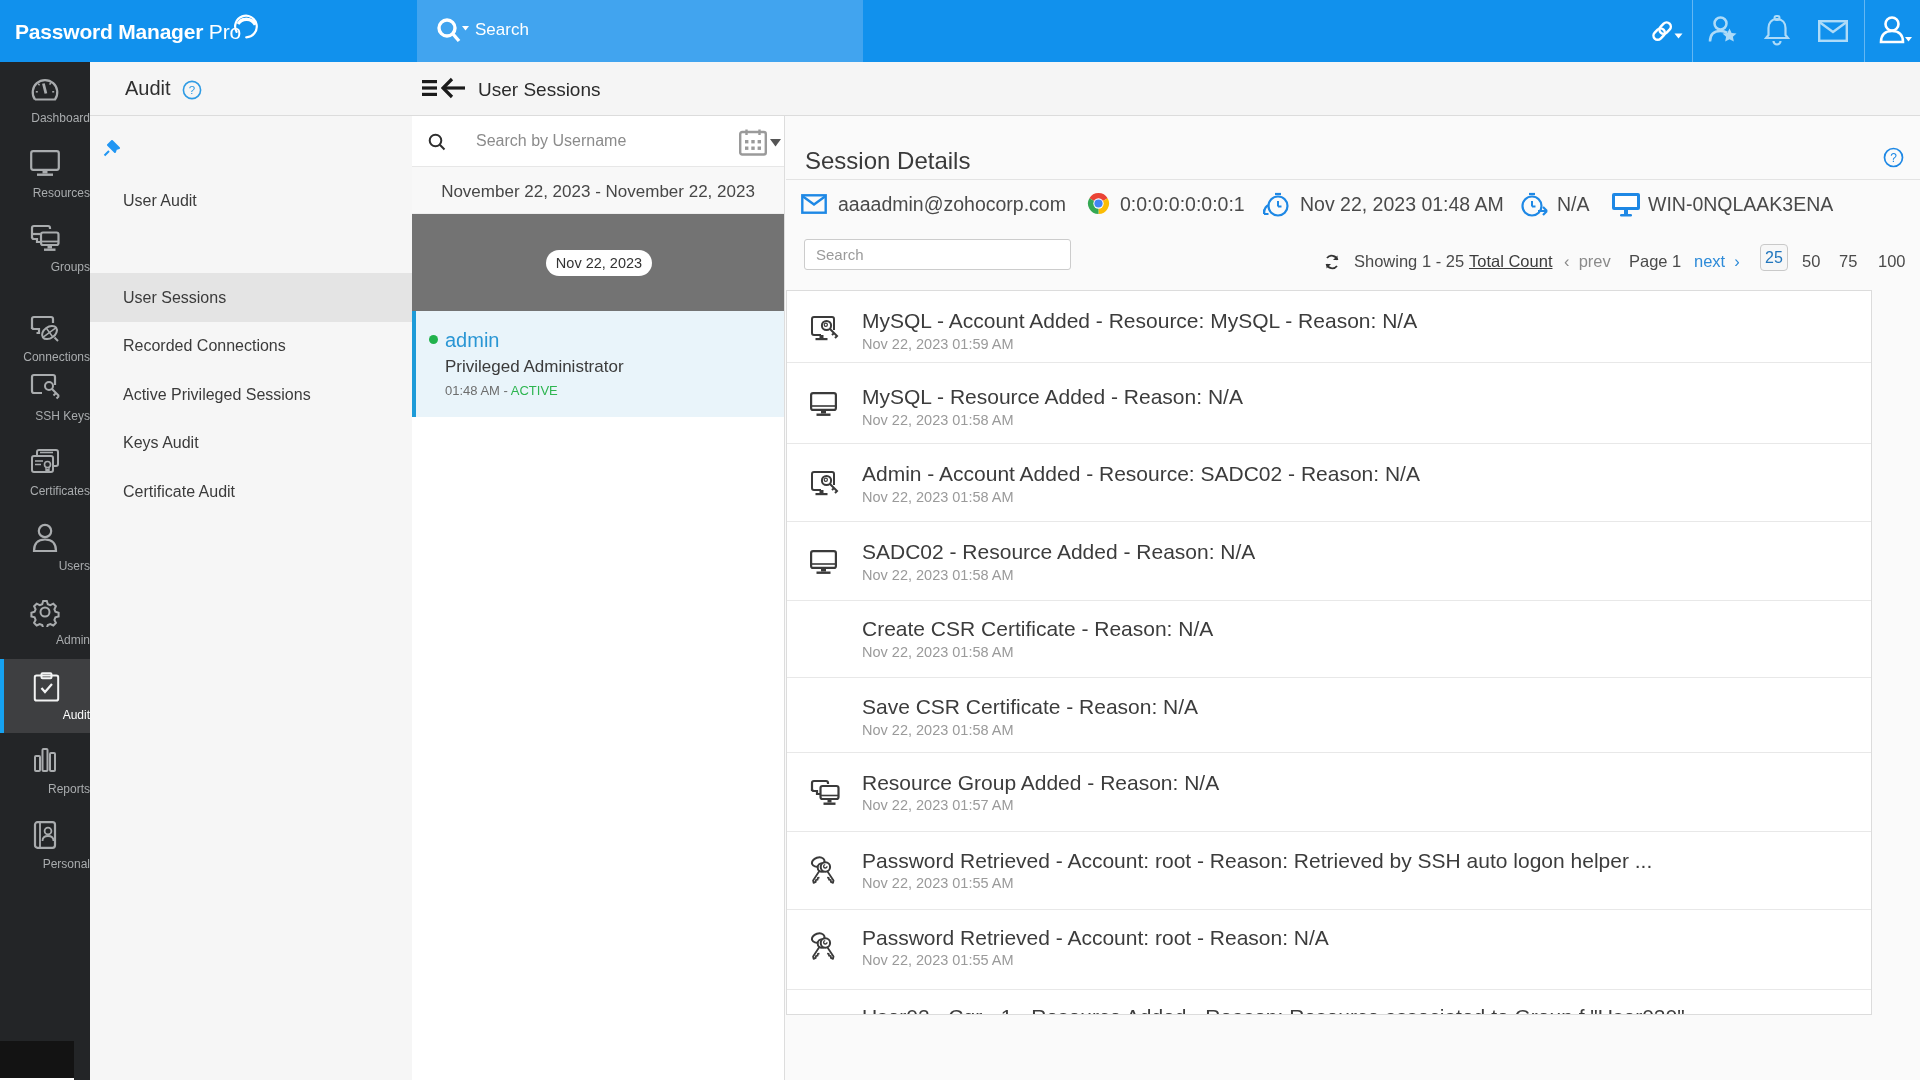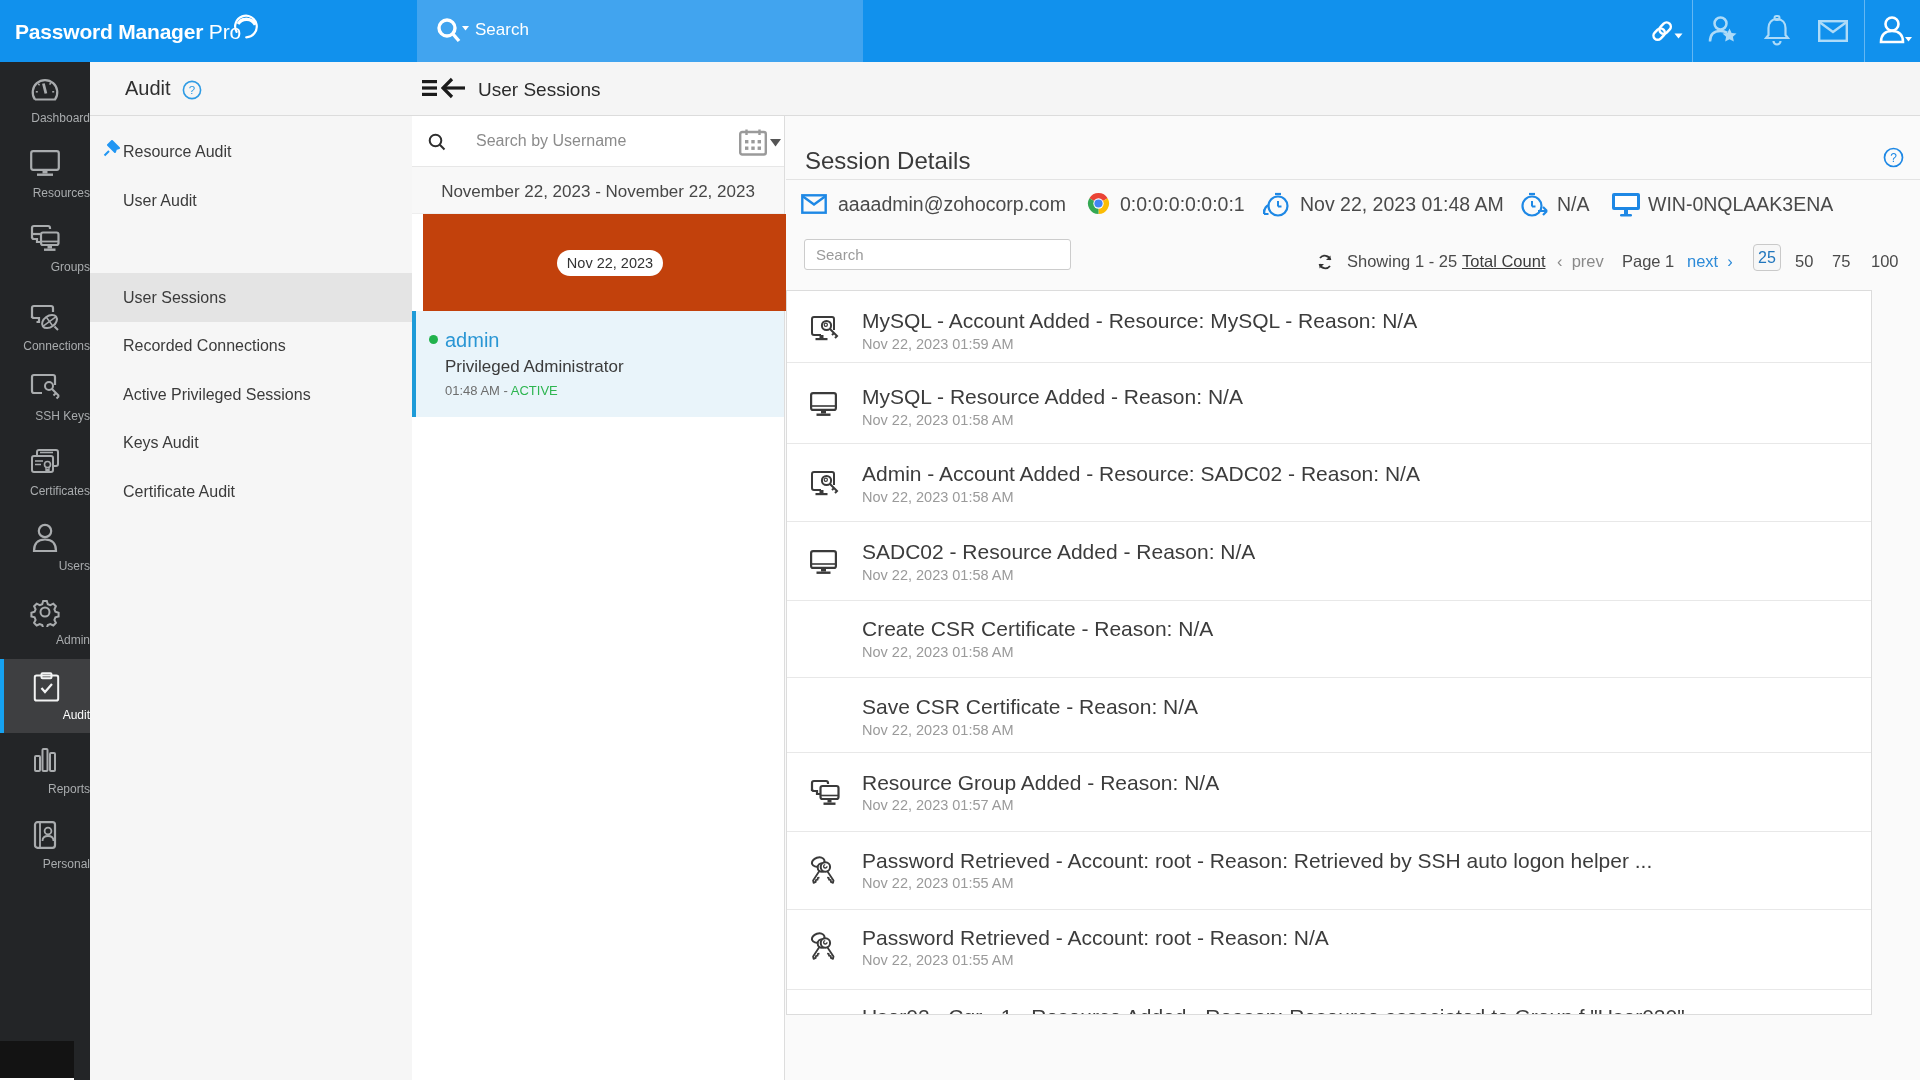--- a/index.html
+++ b/index.html
@@ -36,38 +36,38 @@
   .menuitem { position:absolute; left:0; width:322px; height:49px; font-size:16px; color:#3b3b3b; line-height:49px; padding-left:33px; }
   .menuitem.sel { background:#e4e4e4; }
 
   
   #col3 { position:absolute; left:412px; top:116px; width:373px; height:964px; background:#fff; border-right:1px solid #dddddd; }
   #col3hdr { position:absolute; left:412px; top:62px; width:374px; height:54px; }
   #col3hdr .t { position:absolute; left:66px; top:17px; font-size:19px; color:#2b2b2b; }
   #srow { position:absolute; left:0; top:0; width:372px; height:51px; border-bottom:1px solid #e7e7e7; background:#fff; }
   #srow .ph { position:absolute; left:64px; top:16px; font-size:16px; color:#8b8b8b; }
   #daterow { position:absolute; left:0; top:51px; width:372px; height:47px; background:#f8f8f8; border-bottom:1px solid #eee; text-align:center; line-height:50px; font-size:17px; color:#474747; }
-  #grayblock { position:absolute; left:11px; top:98px; width:372px; height:97px; background:#c2410c; }
+  #grayblock { position:absolute; left:0; top:98px; width:372px; height:97px; background:#737373; }
   #pill { position:absolute; left:134px; top:36px; width:106px; height:26px; background:#fff; border-radius:13px; text-align:center; line-height:26px; font-size:14.5px; color:#333; }
   #adminitem { position:absolute; left:0; top:195px; width:372px; height:106px; background:#e9f4fa; border-left:4px solid #1d9bd8; }
   #adminitem .dot { position:absolute; left:13px; top:24px; width:9px; height:9px; border-radius:50%; background:#21b24c; }
   #adminitem .nm { position:absolute; left:29px; top:18px; font-size:20px; color:#2a96d4; }
   #adminitem .rl { position:absolute; left:29px; top:46px; font-size:17px; color:#3b3b3b; }
   #adminitem .tm { position:absolute; left:29px; top:72px; font-size:13px; color:#6d6d6d; }
   #adminitem .tm .act { color:#2eb550; }
 
   
   #main { position:absolute; left:786px; top:116px; width:1134px; height:964px; background:#fafafa; }
   #sdtitle { position:absolute; left:19px; top:31px; font-size:24px; color:#3a3a3a;text-align:center; }
   #sdline { position:absolute; left:0; top:63px; width:1134px; height:1px; background:#e3e3e3; }
   #inforow { position:absolute; left:0; top:75px; width:1134px; height:26px; font-size:19.5px; color:#4a4a4a; }
   #inforow span { position:absolute; top:2px; }
   #searchinput { position:absolute; left:18px; top:123px; width:267px; height:31px; border:1px solid #ccc; border-radius:3px; background:#fff; }
   #searchinput .ph { position:absolute; left:11px; top:6px; font-size:15px; color:#9a9a9a; }
-  #pagerow { position:absolute; left:9px; top:133px; width:898px; height:26px; font-size:16.5px; color:#4a4a4a; }
+  #pagerow { position:absolute; left:16px; top:133px; width:898px; height:26px; font-size:16.5px; color:#4a4a4a; }
   #pagerow span { position:absolute; top:3px; white-space:nowrap; }
   #table { position:absolute; left:0; top:174px; width:1086px; height:725px; background:#fff; border:1px solid #dcdcdc; overflow:hidden; }
   .row { position:absolute; left:0; width:1084px; border-bottom:1px solid #e8e8e8; }
   .row .ti { position:absolute; left:75px; font-size:21px; color:#3c3c3c; white-space:nowrap; }
   .row .su { position:absolute; left:75px; font-size:14.5px; color:#9a9a9a; white-space:nowrap; }
   .row svg { position:absolute; left:23px; }
 </style>
 </head>
 <body>
 
@@ -142,21 +142,21 @@
         <path d="M2 14 l0 -10 q0 -2 2 -2 l14 0 q2 0 2 2 l0 1" fill="none" stroke="#a9acae" stroke-width="2.2"></path>
         <path d="M2 10 l8 0" stroke="#a9acae" stroke-width="2.2"></path>
         <path d="M2 13 q0 2 2 2 l3 0 0 3 3 0" fill="none" stroke="#a9acae" stroke-width="2.2"></path>
         <rect x="11" y="8.5" width="17.5" height="12.5" rx="2" fill="none" stroke="#a9acae" stroke-width="2.2"></rect>
         <line x1="11.5" y1="17.5" x2="28" y2="17.5" stroke="#a9acae" stroke-width="1.8"></line>
         <rect x="17.5" y="21.5" width="4.5" height="3" fill="#a9acae"></rect>
         <rect x="14" y="24.5" width="11.5" height="2.4" fill="#a9acae"></rect>
       </svg>
       <div class="lbl">Groups</div>
     </div>
-    <div class="sbitem" style="top: 228px; height: 74.6px;">
+    <div class="sbitem" style="top: 239px; height: 74.6px;">
       <svg width="32" height="28" viewBox="0 0 32 28">
         <path d="M3 15 l0 -10 q0 -2 2 -2 l17 0 q2 0 2 2 l0 4" fill="none" stroke="#a9acae" stroke-width="2.2"></path>
         <path d="M3 13 q0 2 2 2 l5 0 0 4 -2.5 0" fill="none" stroke="#a9acae" stroke-width="2.2"></path>
         <g transform="rotate(-36 20.5 18.5)">
           <ellipse cx="20.5" cy="18.5" rx="8.2" ry="5.6" fill="none" stroke="#a9acae" stroke-width="2"></ellipse>
           <line x1="12.3" y1="18.5" x2="28.7" y2="18.5" stroke="#a9acae" stroke-width="1.5"></line>
           <line x1="20.5" y1="12.9" x2="20.5" y2="24.1" stroke="#a9acae" stroke-width="1.5"></line>
         </g>
         <line x1="25.5" y1="23.5" x2="29" y2="27" stroke="#a9acae" stroke-width="2"></line>
       </svg>
@@ -245,21 +245,20 @@
     <line x1="2" y1="11" x2="24" y2="11" stroke="#1b1b1b" stroke-width="3.2"></line>
     <path d="M11 2 L2 11 L11 20" fill="none" stroke="#1b1b1b" stroke-width="3.2"></path>
   </svg>
   <div class="t">User Sessions</div>
 </div>
 
 <div id="panel2">
   <svg class="abs" style="left:13px;top:24px" width="17" height="17" viewBox="0 0 17 17">
     <path d="M9 1 l7 7 -3 1 -1 3 -7 -7 z M6 11 L1.5 15.5" stroke="#2196f3" stroke-width="2" fill="#2196f3" stroke-linejoin="round"></path>
   </svg>
-  <div class="menuitem" style="top:11px">Resource Audit</div>
   <div class="menuitem" style="top:60px">User Audit</div>
   <div class="menuitem sel" style="top:157px">User Sessions</div>
   <div class="menuitem" style="top:205px">Recorded Connections</div>
   <div class="menuitem" style="top:254px">Active Privileged Sessions</div>
   <div class="menuitem" style="top:302px">Keys Audit</div>
   <div class="menuitem" style="top:351px">Certificate Audit</div>
 </div>
 
 <div id="col3">
   <div id="srow">

